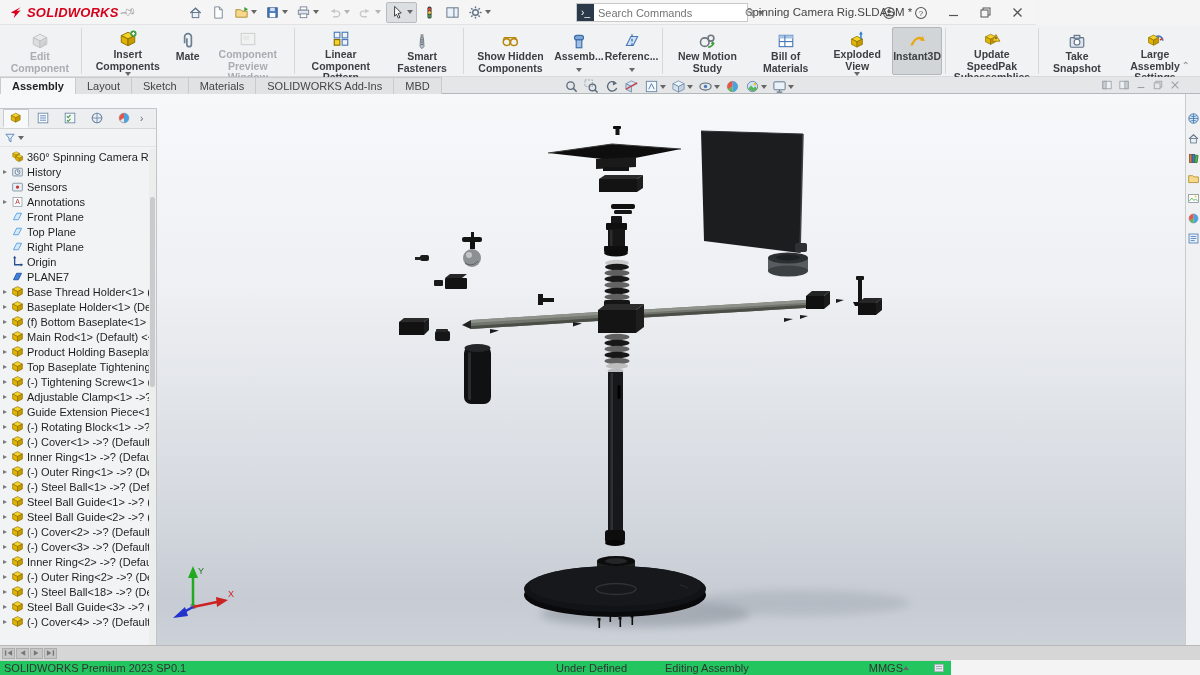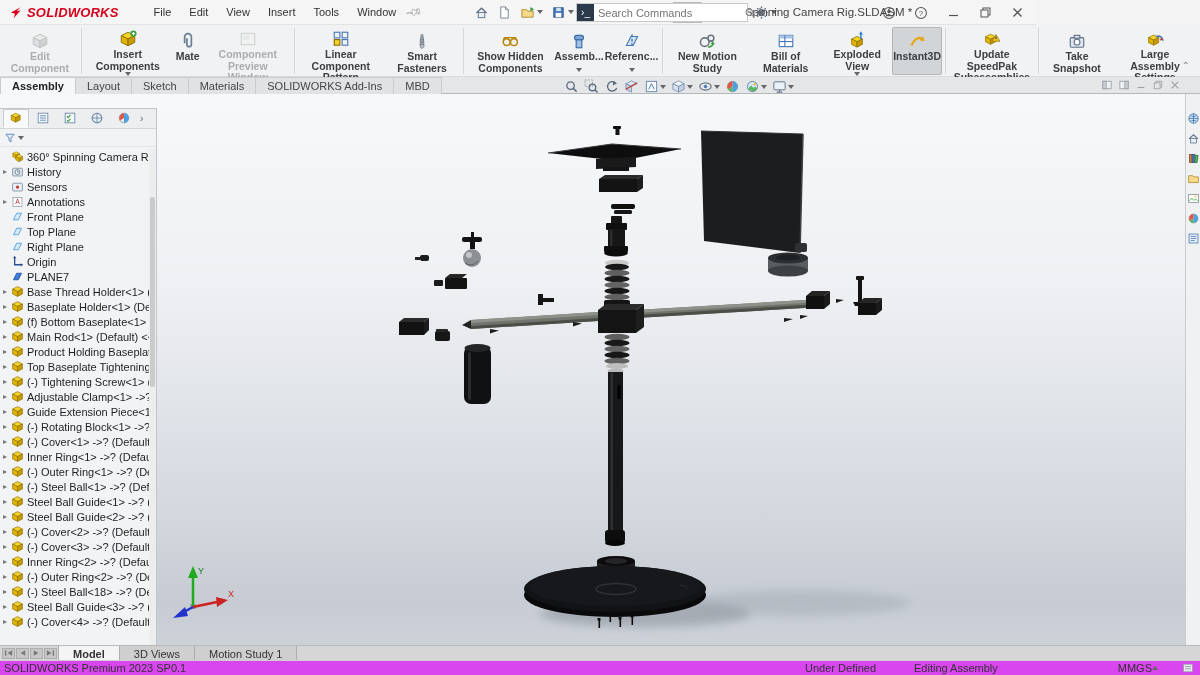--- a/index.html
+++ b/index.html
@@ -64,46 +64,38 @@
   
   .taskpane{position:absolute;right:0;top:94px;width:15px;height:551px;background:#f0f1f2;border-left:1px solid #c9cbcd;display:flex;flex-direction:column;align-items:center;padding-top:18px;gap:7px;}
   .tpbtn{width:13px;height:13px;display:flex;align-items:center;justify-content:center;}
   
   .bottombar{position:absolute;left:0;top:645px;width:1200px;height:15px;background:#d6d6d6;border-top:1px solid #b9b9b9;display:flex;align-items:stretch;}
   .navarrows{display:flex;align-items:center;padding:0 2px;gap:1px;}
   .navbtn{width:13px;height:11px;background:#c7c7c7;border:1px solid #adadad;display:flex;align-items:center;justify-content:center;}
   .btab{padding:1px 14px 0 14px;border-right:1px solid #aeaeae;border-left:1px solid #aeaeae;background:#cfcfcf;color:#333;display:flex;align-items:center;margin-left:-1px;}
   .btab.active{background:#f4f4f4;font-weight:bold;}
   
-  .statusbar{position:absolute;left:0;top:660px;width:1200px;height:15px;background:#d946ef;border-top:1px solid #d0d0d0;display:flex;align-items:center;font-size:11px;color:#333;}
+  .statusbar{position:absolute;left:0;top:660px;width:951px;height:15px;background:#22c55e;border-top:1px solid #d0d0d0;display:flex;align-items:center;font-size:11px;color:#333;}
   .stat-left{margin-left:4px;}
   .stat-right{margin-left:auto;display:flex;align-items:center;}
   .stat-item{margin-right:38px;}
   .stat-item.units{margin-right:0;}
   .stat-caret{margin-right:24px;}
   .stat-icon{margin-right:6px;}
 </style>
 </head>
 <body>
 
 <div class="titlebar">
   <div class="logo">
     <svg width="15" height="15" viewBox="0 0 16 16">
         <path d="M13.5 2.5 L3 8 l4.5 1.2 L6 14 l7.5-8.5 -4.3 1.2 z" fill="#d6001c"></path>
       </svg>
     <span class="logotext">SOLIDWORKS</span>
   </div>
-  <div class="menus">
-      <span class="menu">File</span>
-      <span class="menu">Edit</span>
-      <span class="menu">View</span>
-      <span class="menu">Insert</span>
-      <span class="menu">Tools</span>
-      <span class="menu">Window</span>
-    </div>
   <span class="pin-icon">📌︎</span>
   <div class="qat">
       <span class="qbtn">
         <span>
           <svg width="15" height="15" viewBox="0 0 16 16">
             <path d="M2.5 8.5 8 3.5l5.5 5" fill="none" stroke="#5f7287" stroke-width="1.5"></path>
             <rect x="4.5" y="8" width="7" height="5.5" fill="#e9f0f7" stroke="#5f7287"></rect>
           </svg>
         </span>
       </span>
@@ -1261,25 +1253,20 @@
           <polygon points="2,1 7,4 2,7" fill="#777"></polygon>
         </svg>
       </span>
     <span class="navbtn">
         <svg width="9" height="8" viewBox="0 0 10 8">
           <polygon points="1,1 6,4 1,7" fill="#777"></polygon>
           <rect x="7.5" y="1" width="1.5" height="6" fill="#777"></rect>
         </svg>
       </span>
   </div>
-  <div id="btabs" style="display:flex;">
-      <span class="btab active">Model</span>
-      <span class="btab">3D Views</span>
-      <span class="btab">Motion Study 1</span>
-    </div>
 </div>
 
 <div class="statusbar">
   <span class="stat-left">SOLIDWORKS Premium 2023 SP0.1</span>
   <div class="stat-right">
     <span class="stat-item">Under Defined</span>
     <span class="stat-item" style="margin-right:120px;">Editing Assembly</span>
     <span class="stat-item units">MMGS</span>
     <span class="caret up stat-caret"></span>
     <span class="stat-icon">

